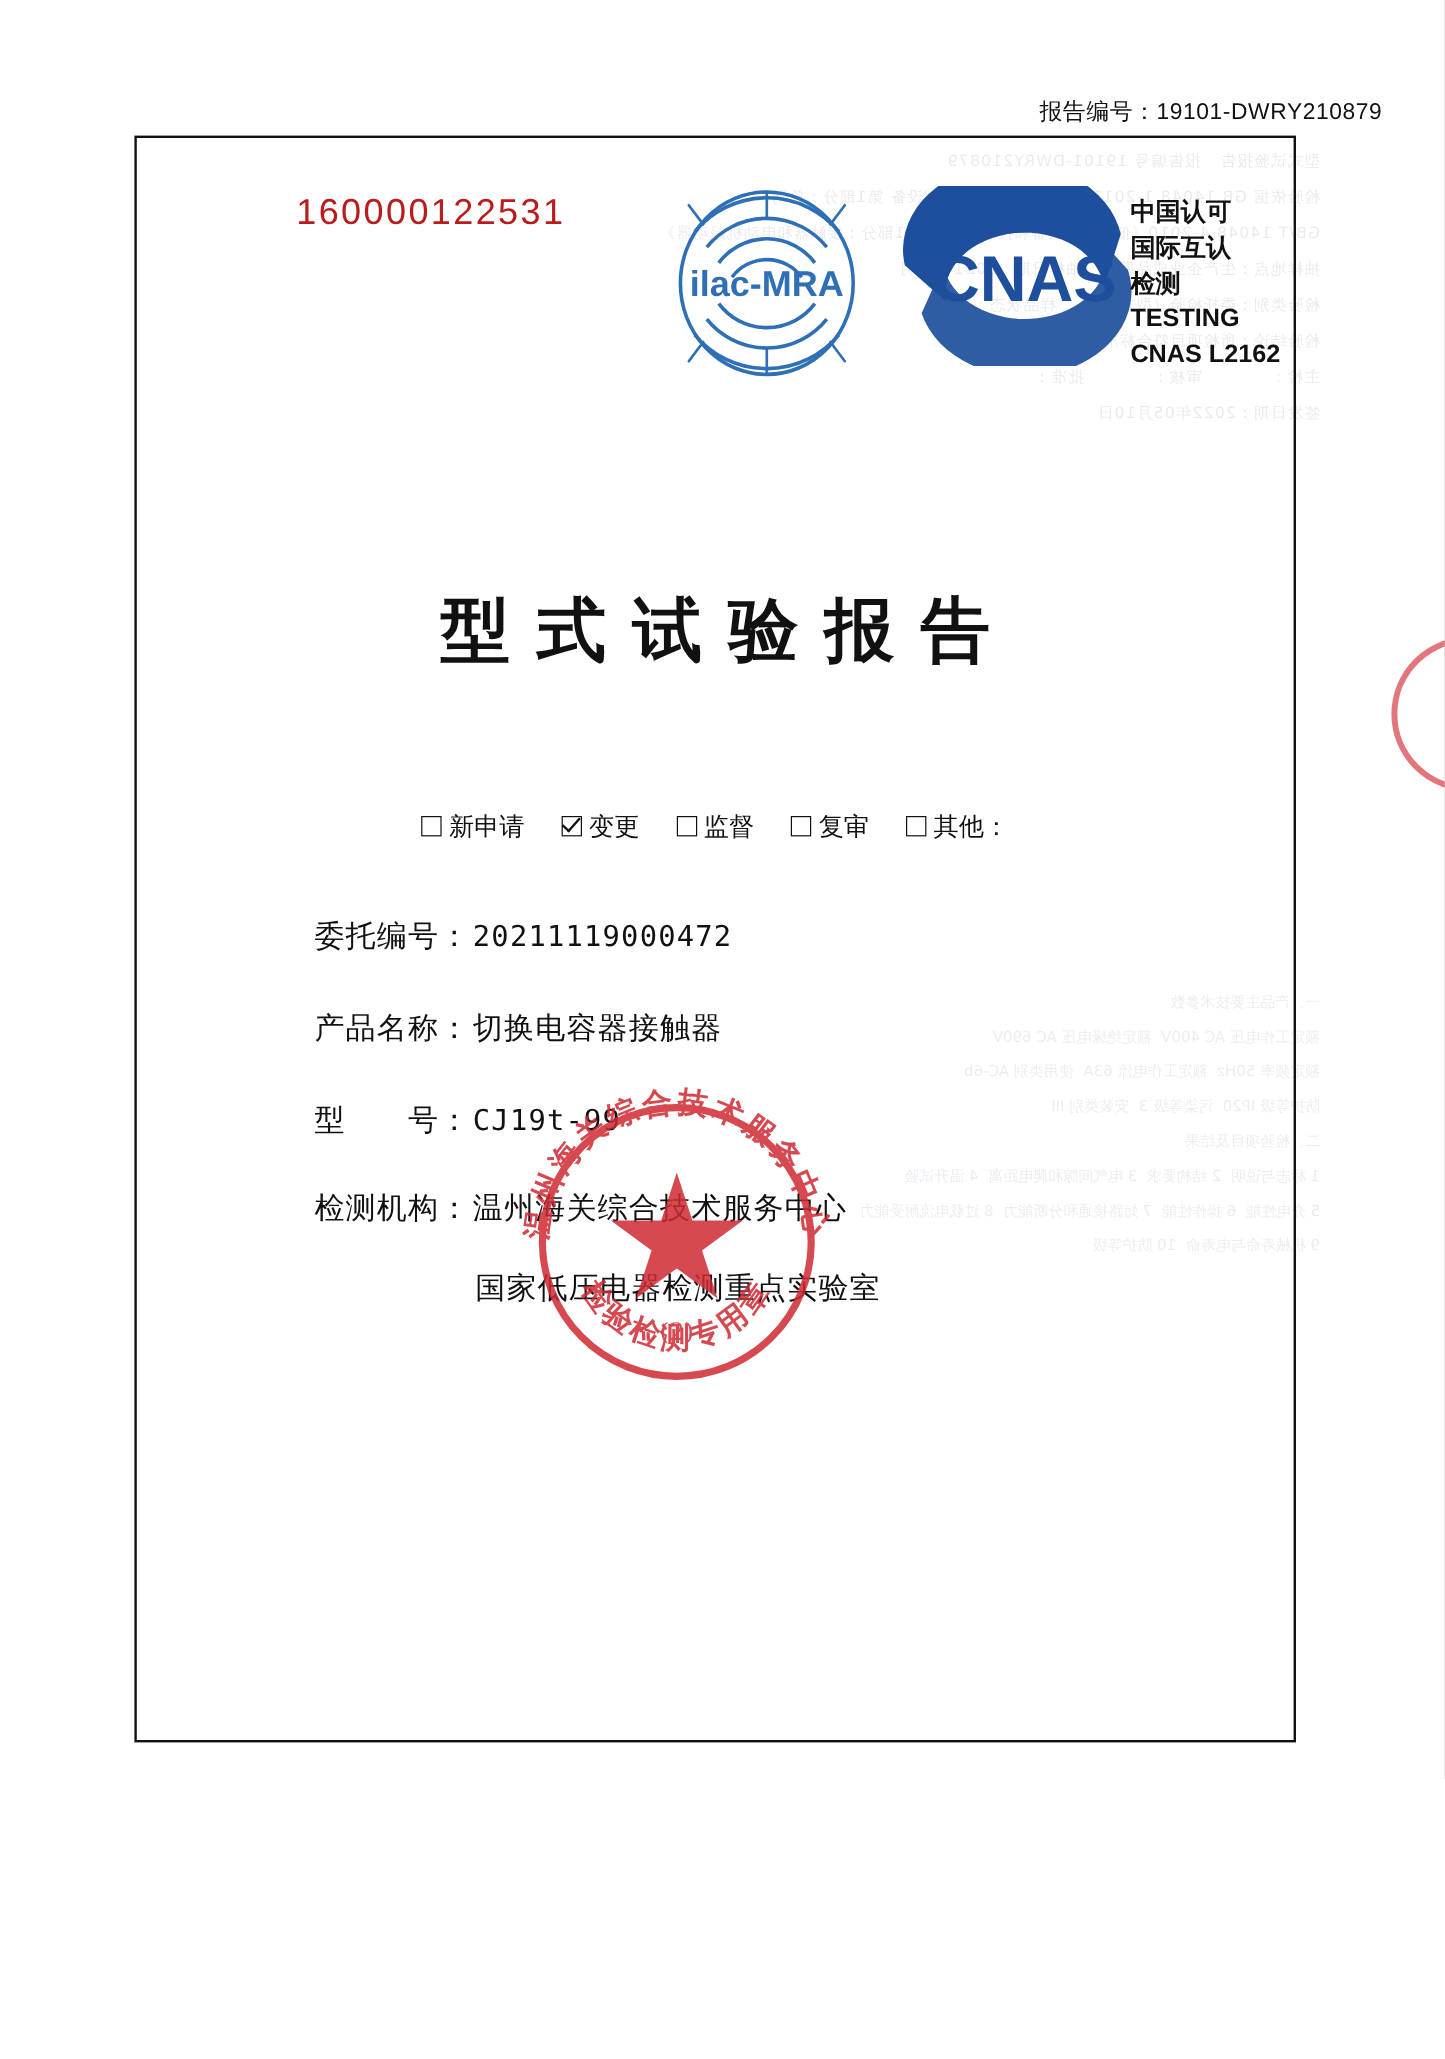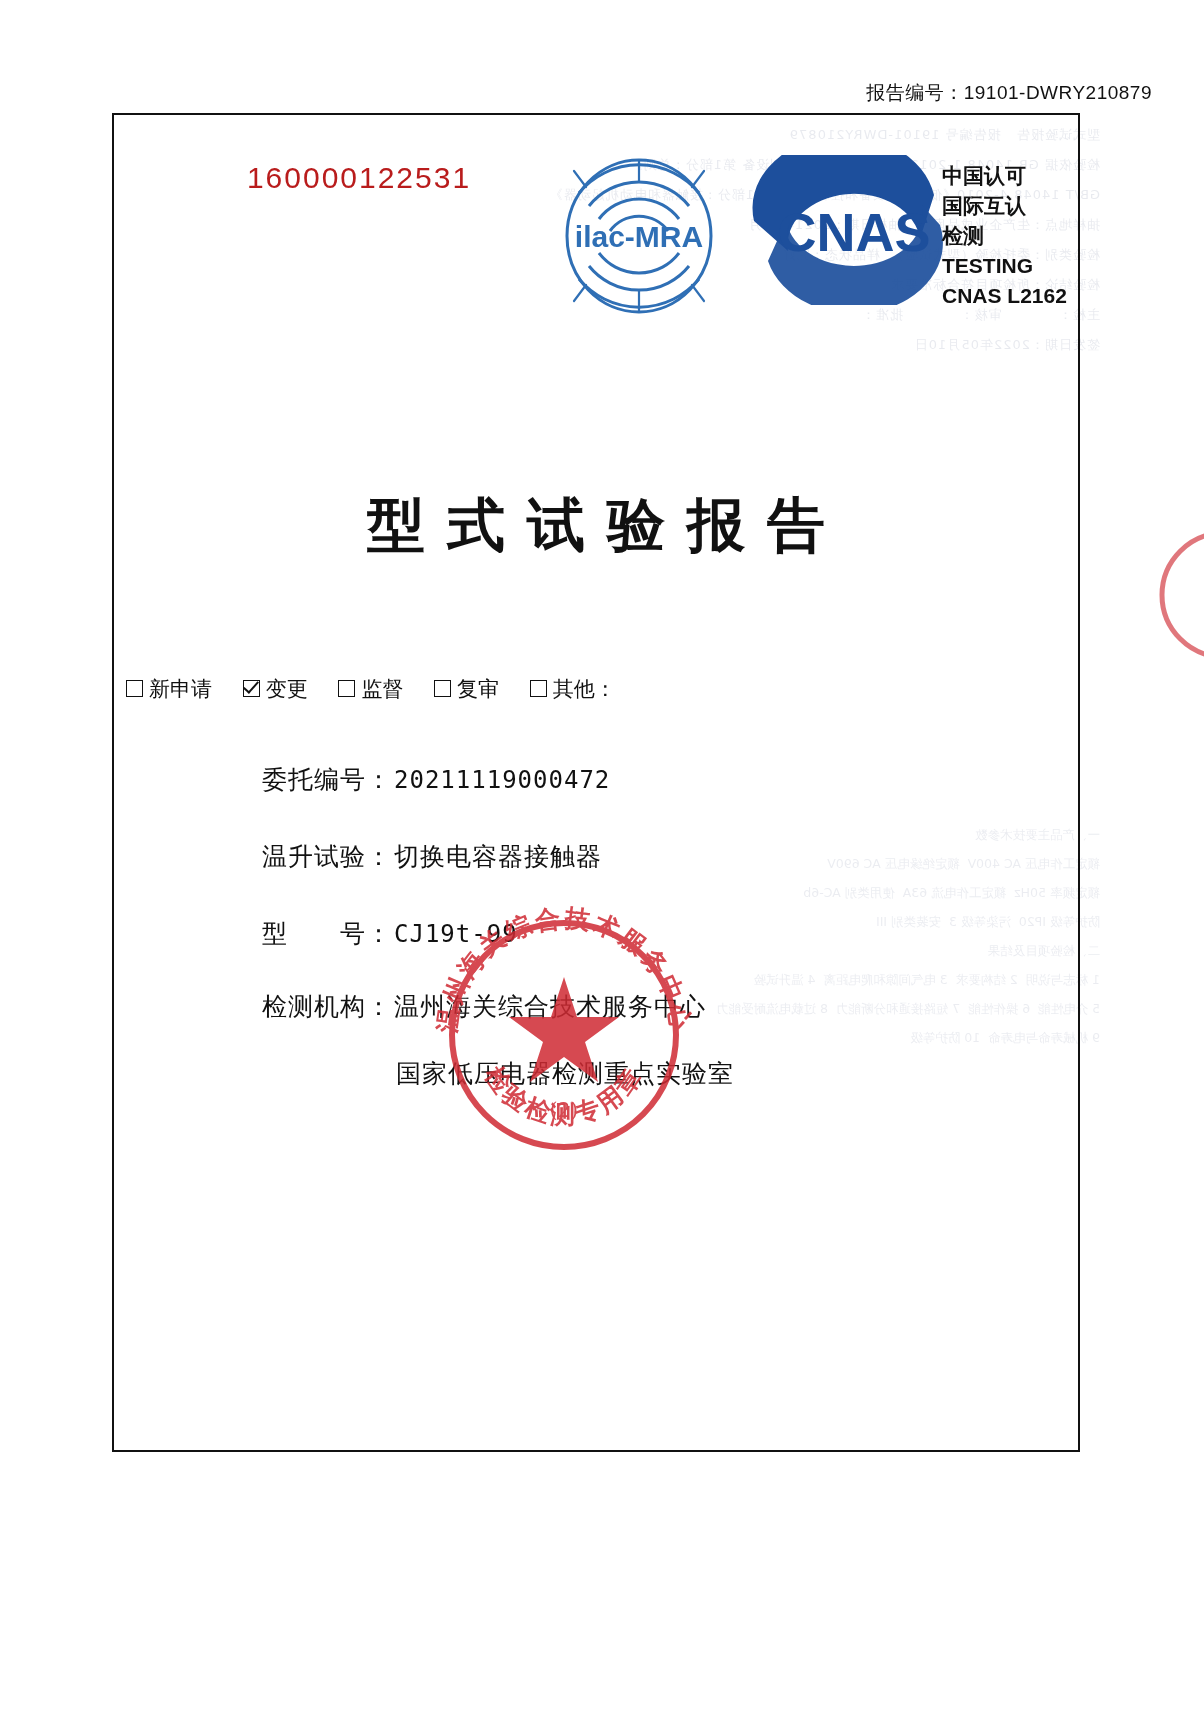--- a/index.html
+++ b/index.html
@@ -160,21 +160,21 @@
     color: #111;
     font-family: "DejaVu Serif", serif;
     text-indent: 22px;
   }
   
   .checkrow {
     position: absolute;
     left: 0;
     top: 560px;
     width: 100%;
-    text-align: left;
+    text-align: center;
     font-size: 21px;
     color: #111;
     font-family: "DejaVu Serif", serif;
   }
   .chk {
     display: inline-block;
     margin: 0 12px;
     white-space: nowrap;
   }
   .box {
@@ -345,21 +345,21 @@
       <span class="chk"><span class="box"></span><span>复审</span></span>
       <span class="chk"><span class="box"></span><span>其他：</span></span>
     </div>
 
     <div class="fields">
       <div class="field">
         <span class="f-label">委托编号：</span>
         <span class="f-value mono">20211119000472</span>
       </div>
       <div class="field">
-        <span class="f-label">温升试验：</span>
+        <span class="f-label">产品名称：</span>
         <span class="f-value">切换电容器接触器</span>
       </div>
       <div class="field">
         <span class="f-label">型　　号：</span>
         <span class="f-value mono">CJ19t-99</span>
       </div>
     </div>
 
     <div class="org">
       <div class="org-line1">

